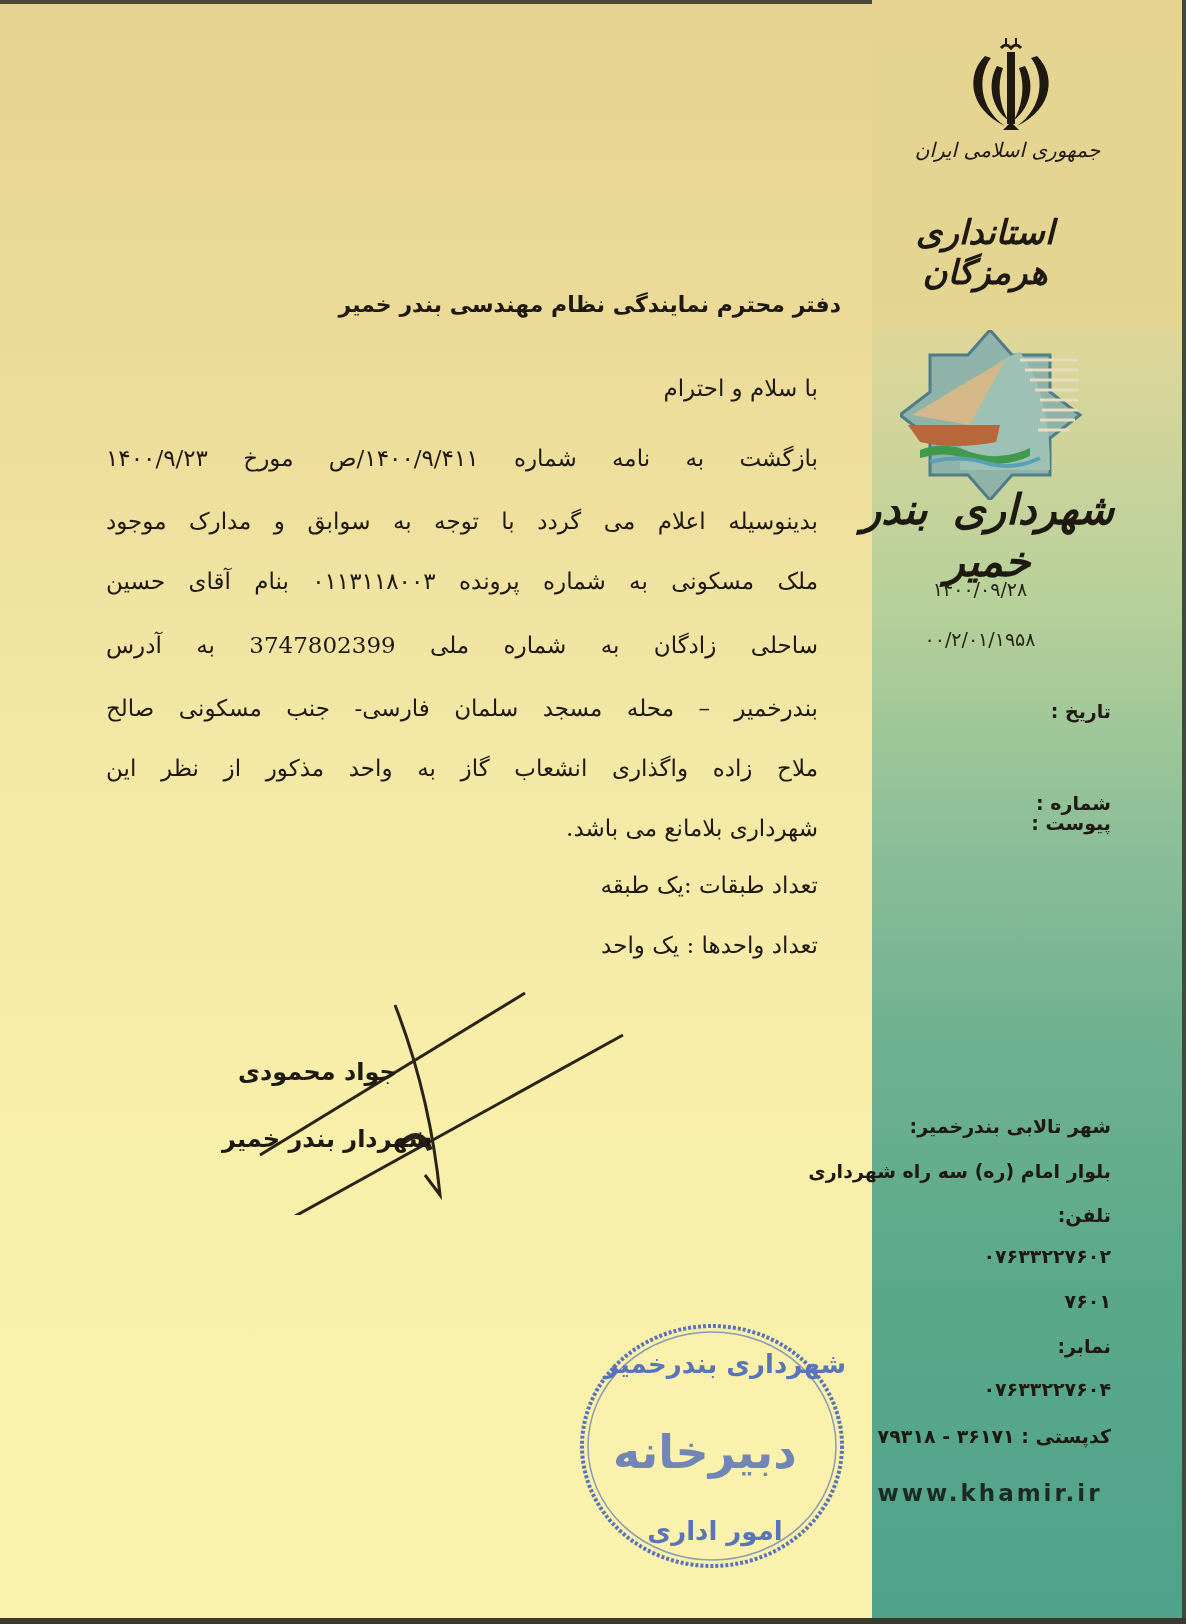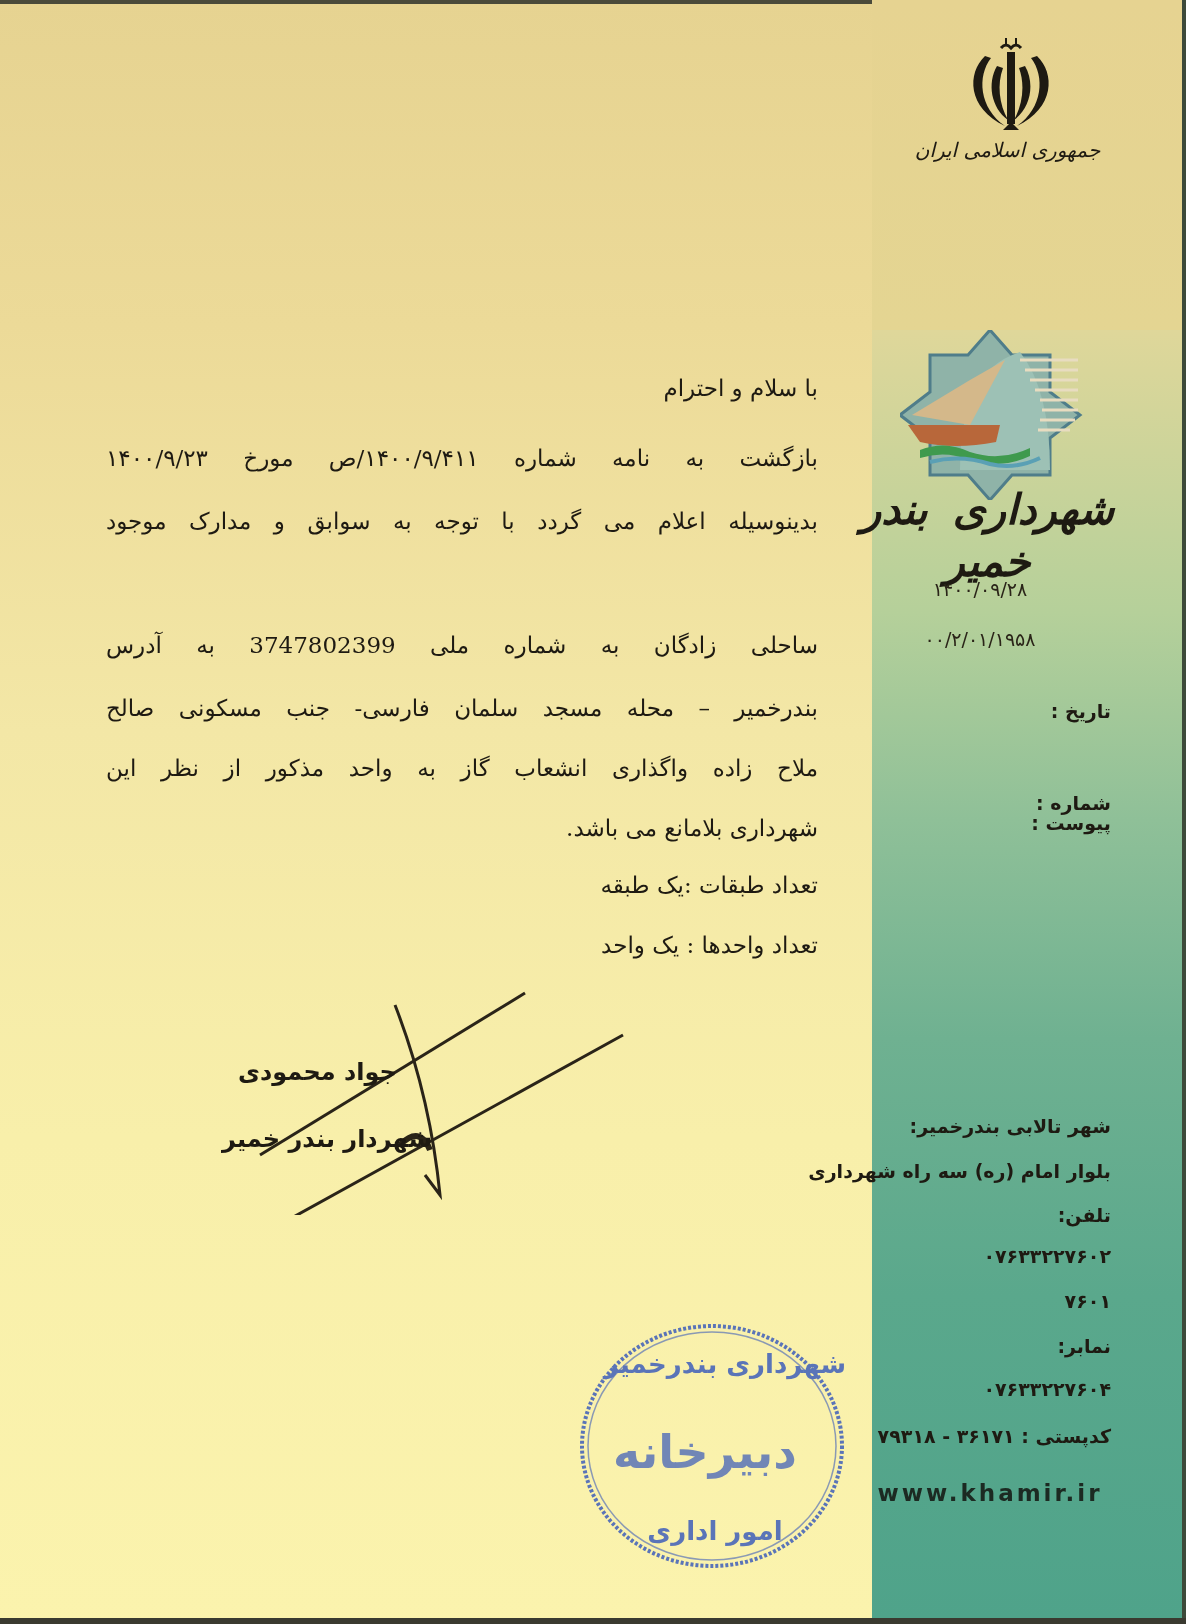--- a/index.html
+++ b/index.html
@@ -62,20 +62,21 @@
     <path d="M72 18 C90 35 90 70 52 88 C78 70 80 38 66 20 Z" fill="#1e1a12"></path>
     <path d="M32 28 C22 45 26 70 43 82 C34 66 32 46 38 30 Z" fill="#1e1a12"></path>
     <path d="M60 28 C70 45 66 70 49 82 C58 66 60 46 54 30 Z" fill="#1e1a12"></path>
     <rect x="42" y="14" width="8" height="72" fill="#1e1a12"></rect>
     <path d="M38 92 L46 84 L54 92 Z" fill="#1e1a12"></path>
     <path d="M36 10 Q41 4 46 10 Q51 4 56 10" stroke="#1e1a12" stroke-width="3" fill="none"></path>
     <rect x="40" y="0" width="2" height="8" fill="#1e1a12"></rect>
     <rect x="50" y="0" width="2" height="8" fill="#1e1a12"></rect>
   </svg>
   <div class="emblem-caption rtl">جمهوری اسلامی ایران</div>
+  <div class="province rtl">استانداری هرمزگان</div>
 
   <svg class="muni-logo" viewBox="0 0 185 170">
     <polygon points="90,0 112,25 150,25 150,62 180,85 150,108 150,145 112,145 90,170 68,145 30,145 30,108 0,85 30,62 30,25 68,25" fill="#8fb3a8" stroke="#4f7d8a" stroke-width="3"></polygon>
     <path d="M60 140 Q60 40 120 22 Q150 60 150 140 Z" fill="#9dc1b5"></path>
     <g stroke="#e8dcc0" stroke-width="3">
       <line x1="120" y1="30" x2="178" y2="30"></line>
         <line x1="125" y1="40" x2="178" y2="40"></line>
       <line x1="130" y1="50" x2="178" y2="50"></line>
         <line x1="135" y1="60" x2="178" y2="60"></line>
       <line x1="140" y1="70" x2="178" y2="70"></line>
@@ -89,23 +90,25 @@
     <path d="M30 132 Q60 124 90 134 Q115 140 140 128" stroke="#5aa0b5" stroke-width="4" fill="none"></path>
   </svg>
   <div class="muni-name rtl">شهرداری بندر خمیر</div>
   <div class="reg-date rtl">۱۴۰۰/۰۹/۲۸</div>
   <div class="reg-number rtl">۰۰/۲/۰۱/۱۹۵۸</div>
 
   <div class="meta-label rtl" style="top:700px;">تاریخ :</div>
   <div class="meta-label rtl" style="top:792px;">شماره :</div>
   <div class="meta-label rtl" style="top:812px;">پیوست :</div>
 
+  <div class="recipient rtl">دفتر محترم نمایندگی نظام مهندسی بندر خمیر</div>
   <div class="body-line rtl" style="top:375px;">با سلام و احترام</div>
   <div class="body-line rtl justified" style="top:445px;">بازگشت به نامه شماره ۱۴۰۰/۹/۴۱۱/ص مورخ ۱۴۰۰/۹/۲۳</div>
   <div class="body-line rtl justified" style="top:508px;">بدینوسیله اعلام می گردد با توجه به سوابق و مدارک موجود</div>
+  <div class="body-line rtl justified" style="top:568px;">ملک مسکونی به شماره پرونده ۰۱۱۳۱۱۸۰۰۳ بنام آقای حسین</div>
   <div class="body-line rtl justified" style="top:632px;">ساحلی زادگان به شماره ملی 3747802399 به آدرس</div>
   <div class="body-line rtl justified" style="top:695px;">بندرخمیر – محله مسجد سلمان فارسی- جنب مسکونی صالح</div>
   <div class="body-line rtl justified" style="top:755px;">ملاح زاده واگذاری انشعاب گاز به واحد مذکور از نظر این</div>
   <div class="body-line rtl" style="top:815px;">شهرداری بلامانع  می باشد.</div>
   <div class="body-line rtl" style="top:872px;">تعداد طبقات :یک طبقه</div>
   <div class="body-line rtl" style="top:932px;">تعداد واحدها : یک واحد</div>
 
   <svg class="signature" viewBox="0 0 390 230">
     <path d="M285 8 L20 170" stroke="#2a2418" stroke-width="3" fill="none"></path>
     <path d="M383 50 L48 235" stroke="#2a2418" stroke-width="3" fill="none"></path>

